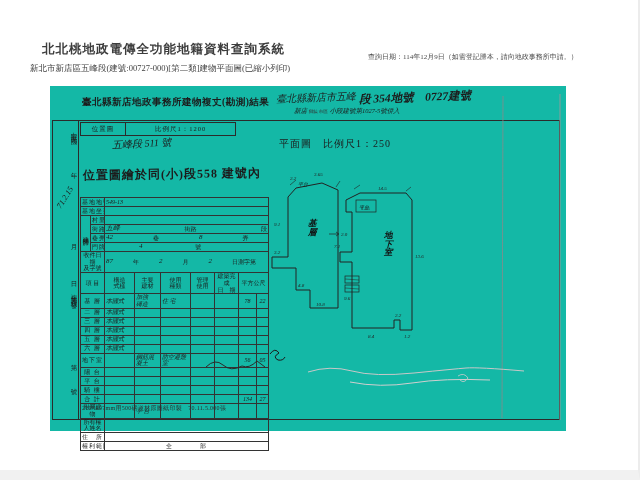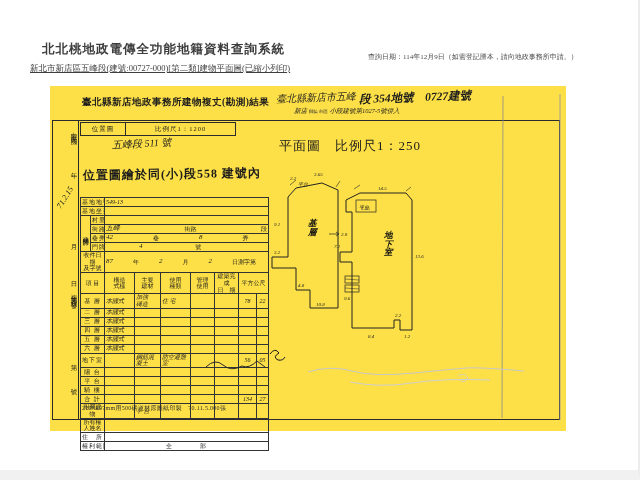--- a/index.html
+++ b/index.html
@@ -2,22 +2,22 @@
 <html><head>
 <meta charset="utf-8">
 <style>
   html,body{margin:0;padding:0;background:#fff;}
   .page{position:relative;width:640px;height:480px;background:#fff;overflow:hidden;
         font-family:"Liberation Serif","DejaVu Serif",serif;color:#1c1c1c;
         border-right:2px solid #ececec;border-bottom:10px solid #f1f1f1;box-sizing:border-box;}
   .abs{position:absolute;}
   .app-title{left:30px;top:41px;font-size:12.5px;font-weight:bold;color:#3d3d3d;letter-spacing:1px;margin-left:12px;}
   .query-date{left:368px;top:52px;font-size:7px;color:#4a4a4a;}
-  .subtitle{left:30px;top:63px;font-size:8.5px;color:#3f3f3f;text-decoration:underline;}
-  .scan{left:50px;top:86px;width:516px;height:345px;background:#fde047;}
+  .subtitle{left:30px;top:63px;font-size:8.5px;color:#3f3f3f;}
+  .scan{left:50px;top:86px;width:516px;height:345px;background:#14b8a6;}
   .office-title{left:32px;top:10px;font-size:9.5px;font-weight:bold;letter-spacing:.5px;}
   .hand{font-style:italic;}
   .hand-blk{display:inline-block;transform:rotate(-2deg);}
   .hand1{left:226px;top:4px;font-size:10px;}
   .hand1 .main{font-size:11.5px;font-weight:bold;}
   .hand2{left:244px;top:21px;font-size:6.5px;}
   .hand2 .print{font-size:4.5px;color:#333;}
   .frame{left:2px;top:34px;width:508px;height:300px;border:1px solid #2b2b2b;box-sizing:border-box;}
   .strip{left:2px;top:34px;width:27px;height:300px;border:1px solid #2b2b2b;border-left:none;box-sizing:border-box;}
   .vtxt{position:absolute;left:0;width:100%;text-align:center;writing-mode:vertical-rl;font-size:6.5px;letter-spacing:2px;}
@@ -34,21 +34,21 @@
   .lab2{font-size:4.5px;letter-spacing:0;text-align:center;white-space:pre-line!important;line-height:1.05;}
   .vlab{writing-mode:vertical-rl;font-size:5px;text-align:center;letter-spacing:1px;padding:0;}
   .hd{white-space:pre-line!important;text-align:center;font-size:5px;line-height:1.1;}
   .hv{font-style:italic;font-size:7px;}
   .tiny{font-size:4.5px;font-style:italic;white-space:pre-line!important;line-height:1;}
   .num{text-align:center;font-style:italic;font-size:7px;}
   .rowflex{display:flex;align-items:center;gap:20px;}
   .sp{flex:1;}
   .rights{text-align:center;letter-spacing:28px;padding-left:28px!important;font-size:7px;}
   .footer-line{left:32px;top:318px;font-size:6px;color:#2e2e2e;letter-spacing:.3px;}
-  .planmap-lbl{left:229px;top:51px;font-size:13px;letter-spacing:1px;}
+  .planmap-lbl{left:229px;top:51px;font-size:10px;letter-spacing:1px;}
   svg text{font-family:"Liberation Serif","DejaVu Serif",serif;}
   .dimt{font-size:5px;font-style:italic;fill:#222;}
   .plan-lab{font-size:8.5px;font-style:italic;fill:#111;font-weight:bold;}
   .small-lab{font-size:5px;font-style:italic;fill:#111;}
 </style>
 </head>
 <body>
 
 <div class="page">
 

